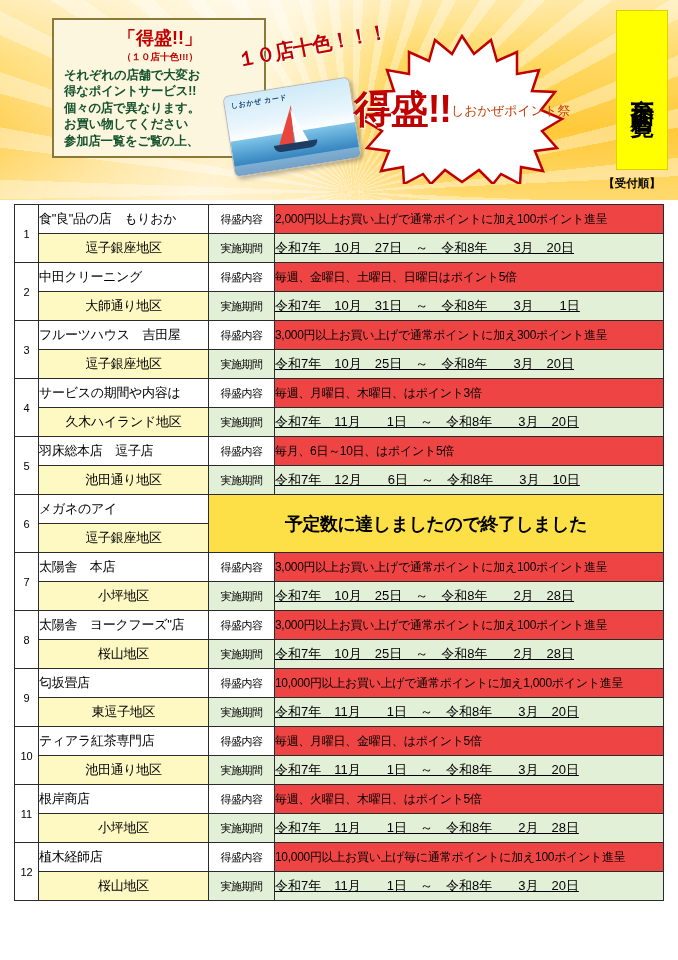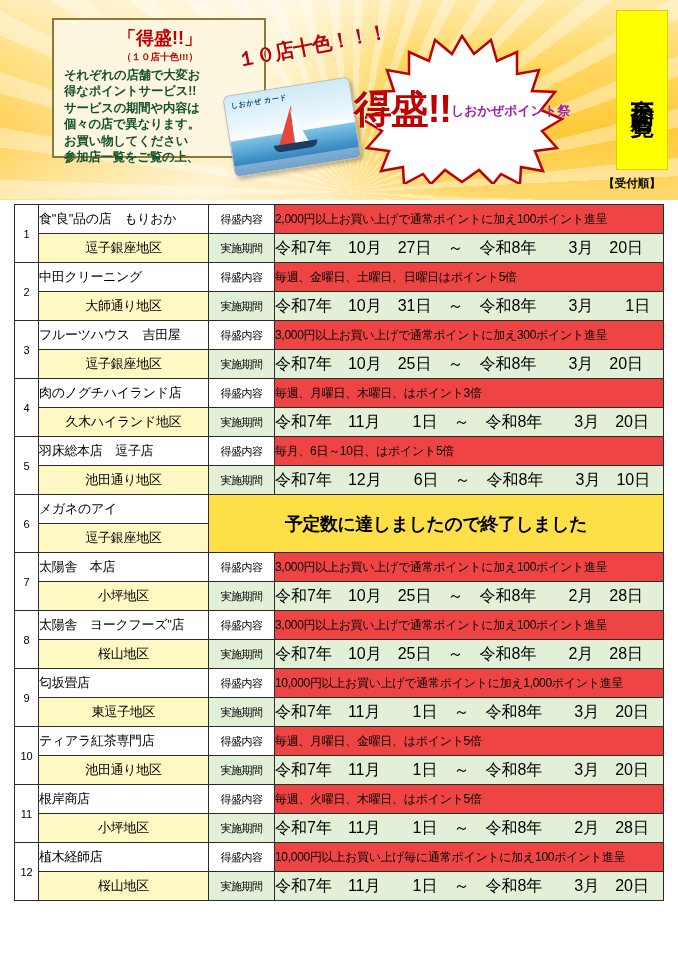--- a/index.html
+++ b/index.html
@@ -132,23 +132,23 @@
   }
   .burst-main {
     color: #c00000;
     font-size: 38px;
     font-weight: bold;
     letter-spacing: -1px;
     line-height: 1;
     text-shadow: 1px 1px 0 #fff;
   }
   .burst-sub {
-    color: #a21caf;
+    color: #c2410c;
     font-size: 13px;
-    font-weight: bold;
+    font-weight: normal;
     margin-top: 4px;
   }
 
   .tenjitsu {
     position: absolute;
     left: 236px; top: 32px;
     width: 156px;
     color: #c00000;
     font-size: 20px;
     font-weight: bold;
@@ -238,22 +238,23 @@
   .c-val {
     background: #ef4444;
     font-size: 12px;
     color: #000;
     padding-left: 6px;
     letter-spacing: -0.3px;
     white-space: nowrap;
   }
   .c-val.bot { background: #e3f0d8; }
   .c-val.period {
-    font-size: 16px;
+    font-size: 13px;
     letter-spacing: 0px;
+    text-decoration: underline;
   }
 
   .c-closed {
     background: #fde047;
     text-align: center;
     font-size: 18px;
     font-weight: bold;
     color: #000;
     letter-spacing: -0.5px;
   }
@@ -266,21 +267,20 @@
   <div class="header">
     <div class="header-bg"></div>
     <div class="header-rays"></div>
 
     <div class="info-box">
       <div class="info-title">「得盛!!」</div>
       <div class="info-sub">（１０店十色!!!）</div>
       <div class="info-body">
         <div>それぞれの店舗で大変お</div>
         <div>得なポイントサービス!!</div>
-        <div>サービスの期間や内容は</div>
         <div>個々の店で異なります。</div>
         <div>お買い物してください</div>
         <div>参加店一覧をご覧の上、</div>
       </div>
     </div>
 
     <div class="card">
       <div class="card-sky"></div>
       <div class="card-sea"></div>
       <div class="card-sail1"></div>
@@ -343,21 +343,21 @@
           <td class="c-val">3,000円以上お買い上げで通常ポイントに加え300ポイント進呈</td>
         </tr>
         <tr>
           <td class="c-area">逗子銀座地区</td>
           <td class="c-lab bot">実施期間</td>
           <td class="c-val period bot">令和7年　10月　25日　～　令和8年　　3月　20日</td>
         </tr>
 
         <tr>
           <td class="c-num" rowspan="2">4</td>
-          <td class="c-name">肉のノグチハイランド店</td>
+          <td class="c-name">サービスの期間や内容は</td>
           <td class="c-lab top">得盛内容</td>
           <td class="c-val">毎週、月曜日、木曜日、はポイント3倍</td>
         </tr>
         <tr>
           <td class="c-area">久木ハイランド地区</td>
           <td class="c-lab bot">実施期間</td>
           <td class="c-val period bot">令和7年　11月　　1日　～　令和8年　　3月　20日</td>
         </tr>
 
         <tr>

